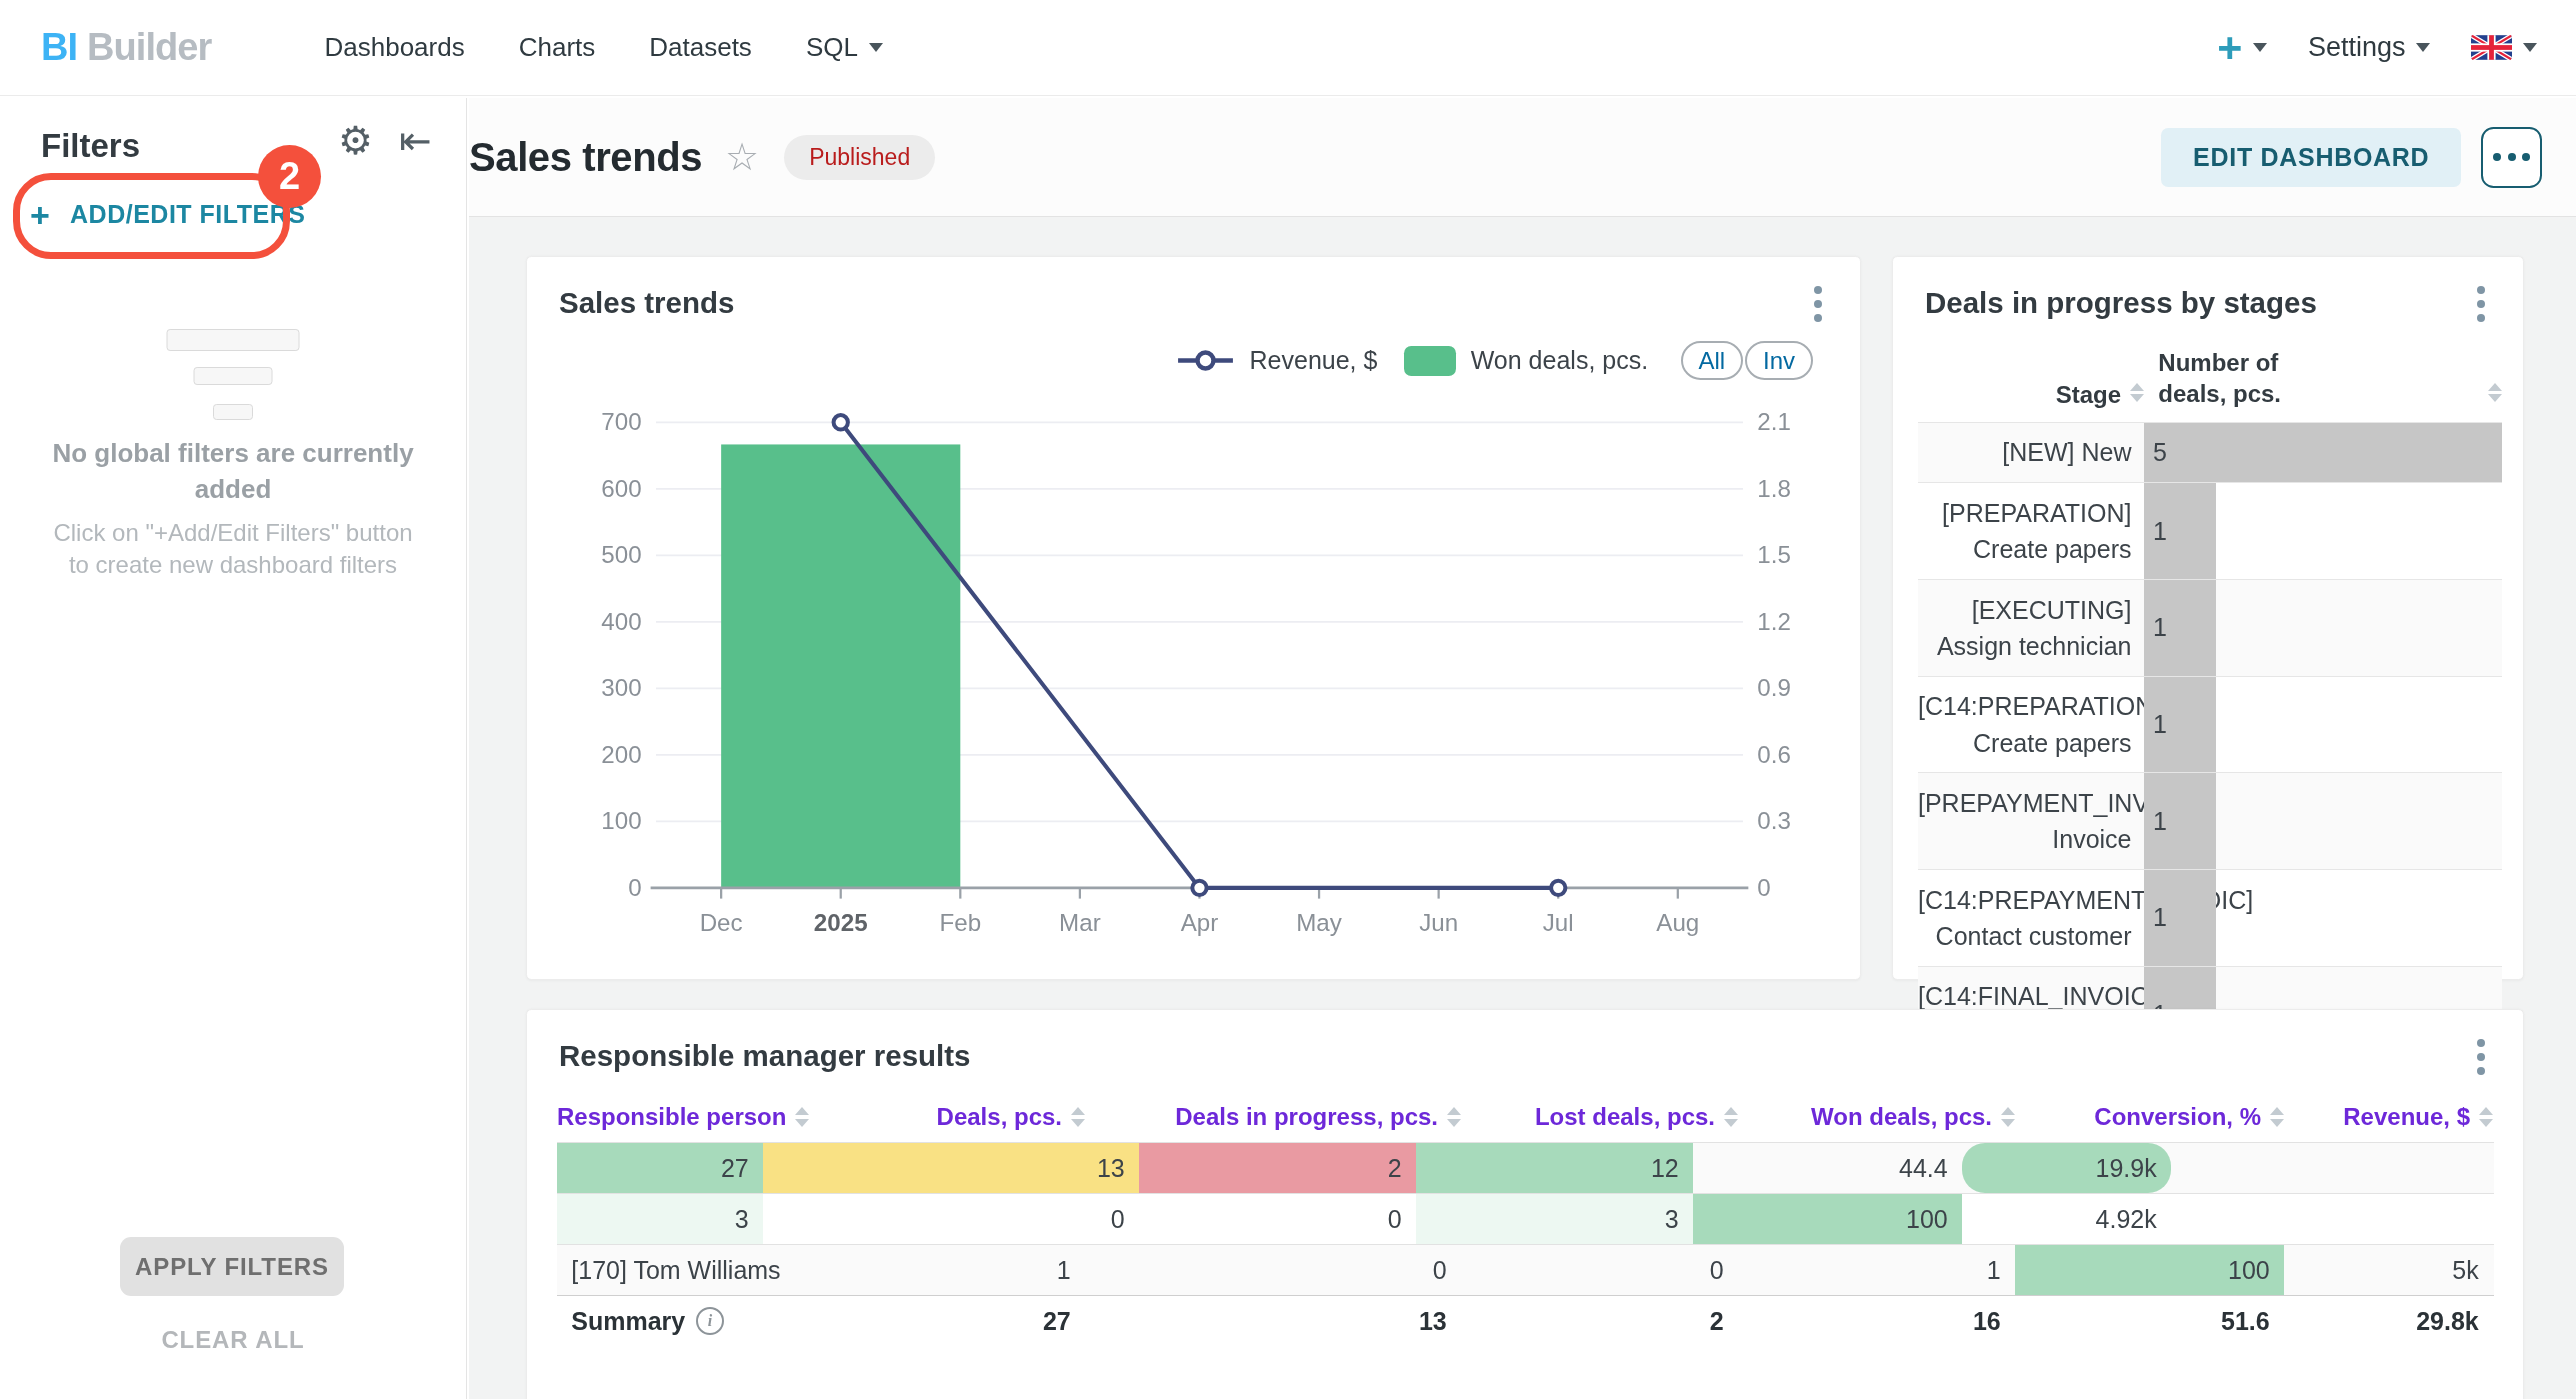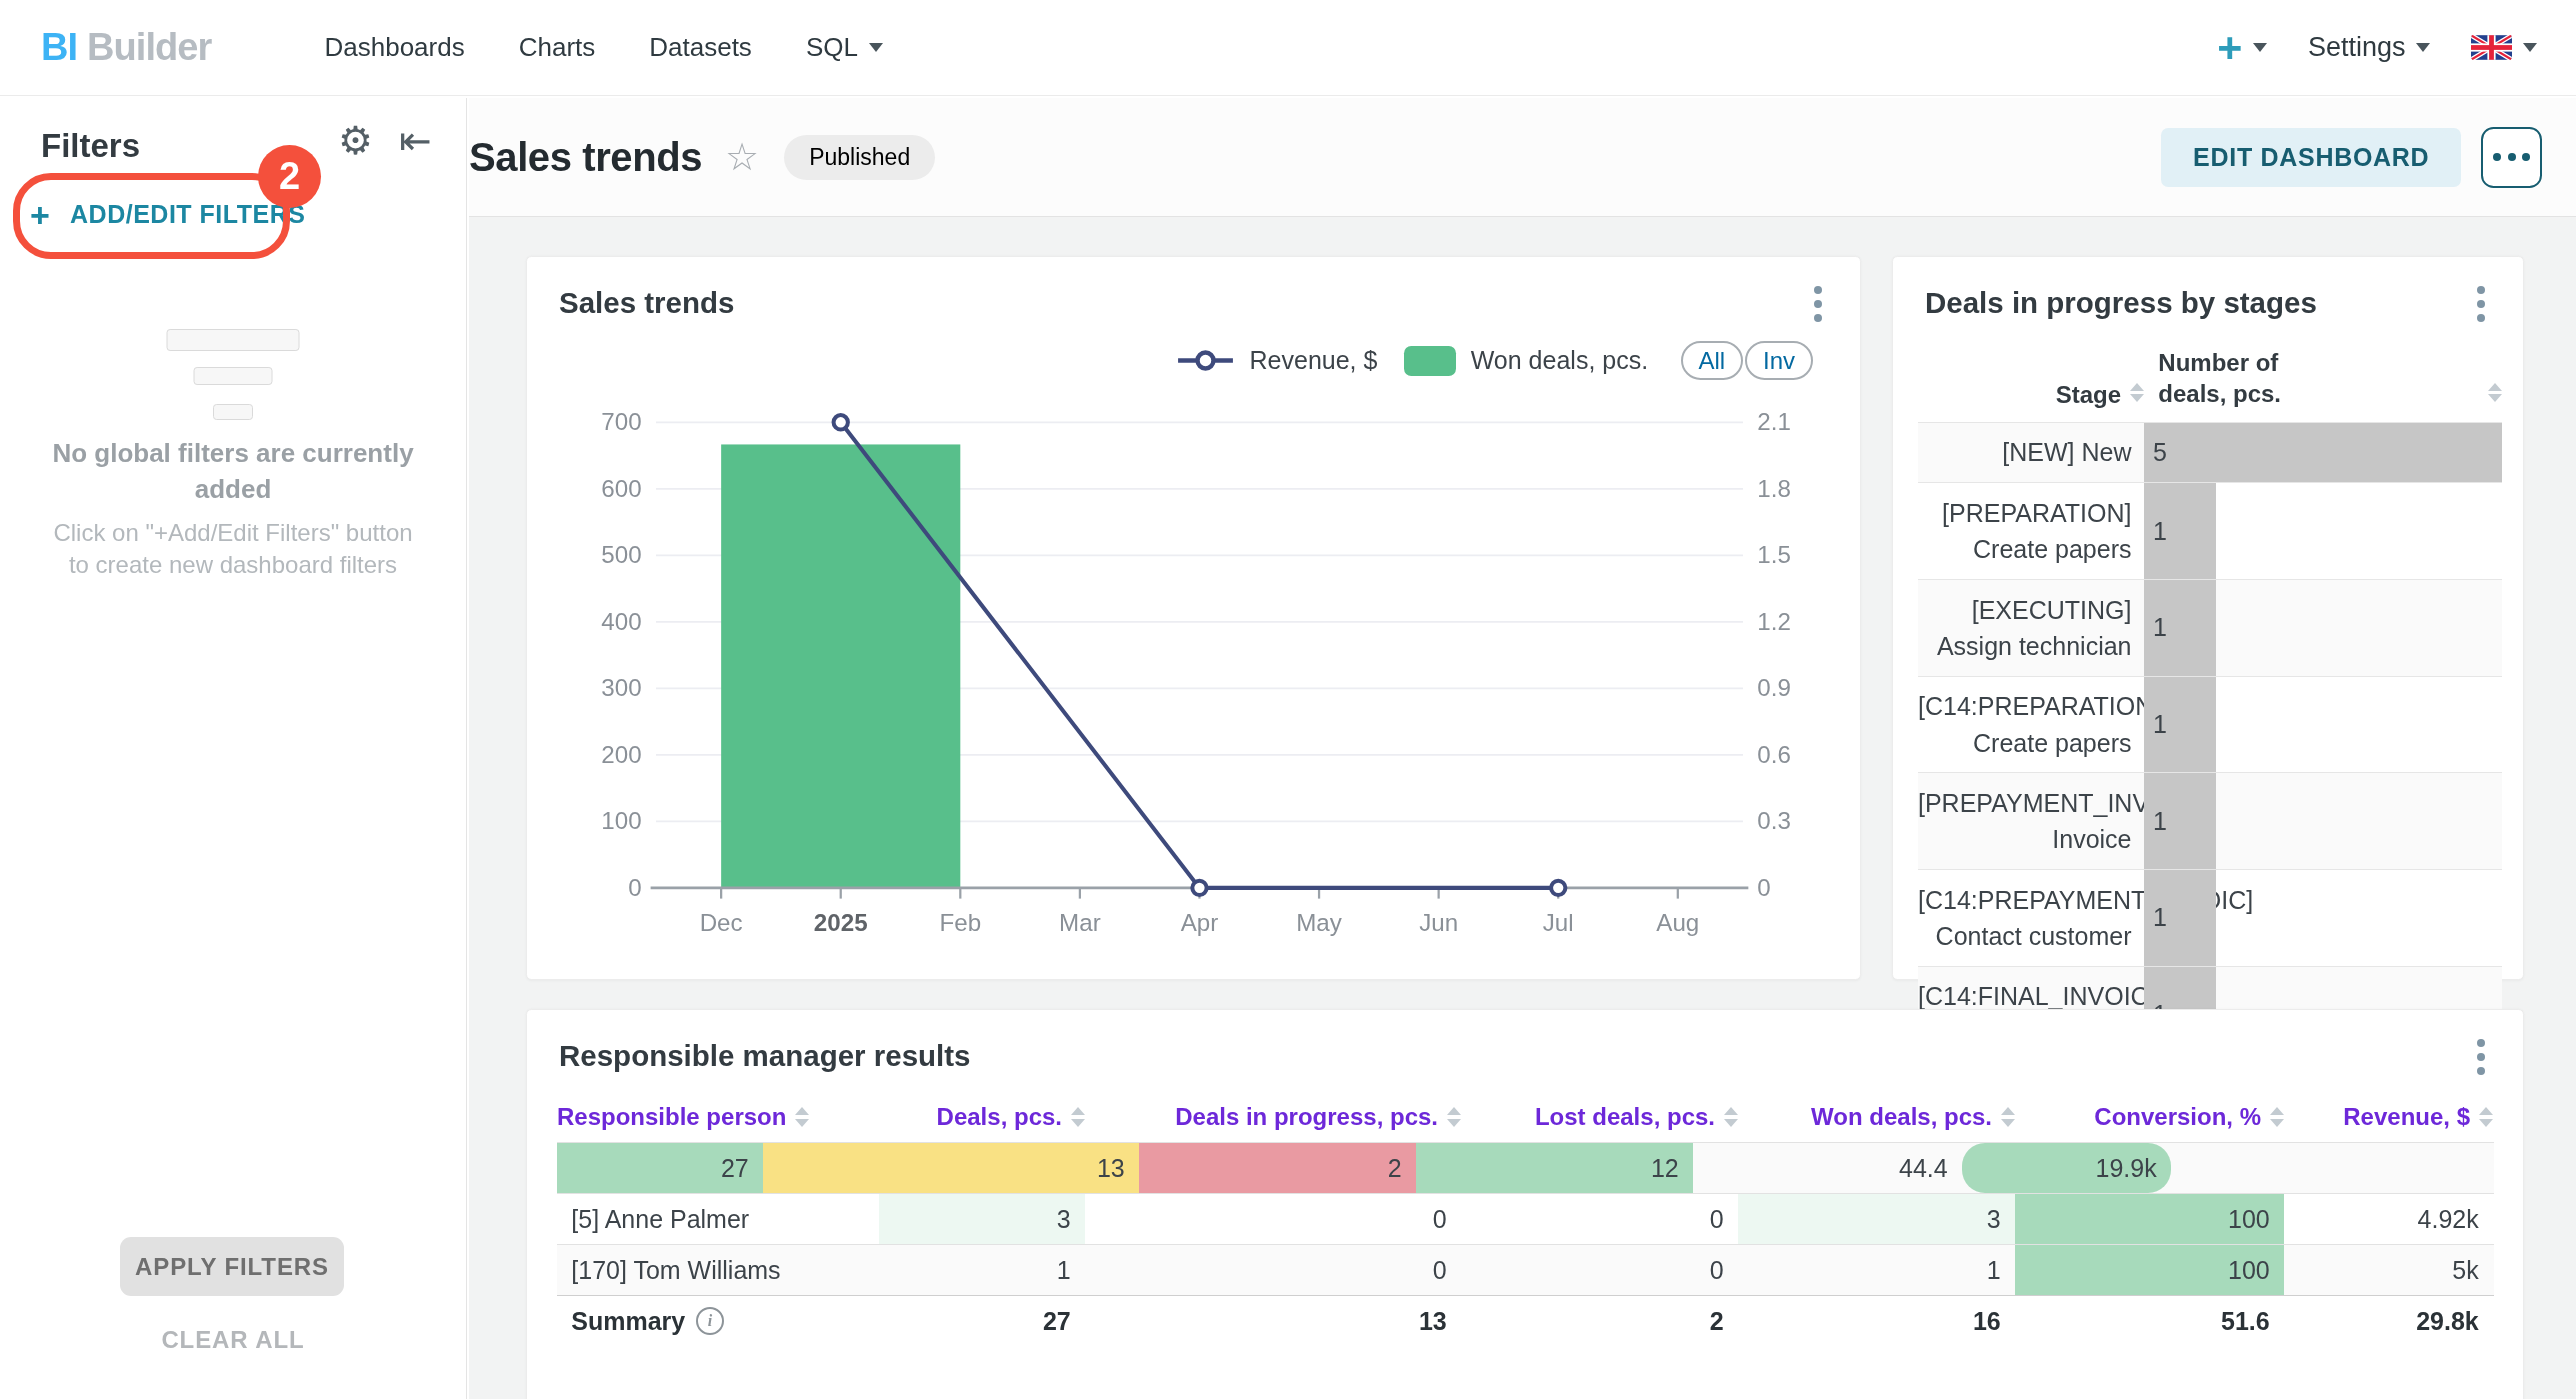--- a/index.html
+++ b/index.html
@@ -52,21 +52,21 @@
   .clear-btn{position:absolute;top:1228px;left:0;right:0;text-align:center;color:#b4b7ba;
     font-size:24px;font-weight:bold;letter-spacing:0.9px;cursor:pointer;}
 
   
   .main{position:absolute;left:469px;top:98px;right:0;bottom:0;background:#f2f3f3;}
   .main-header{position:absolute;top:0;left:0;right:0;height:119px;background:#fcfcfc;
     border-bottom:1.8px solid #e3e3e3;display:flex;align-items:center;box-sizing:border-box;}
   .page-title{margin-left:34px;font-size:40px;font-weight:bold;color:#242b30;letter-spacing:-0.4px;}
   .star{margin-left:23px;font-size:38px;color:#a8adb2;cursor:pointer;line-height:1;}
   .pub-badge{margin-left:25px;background:#ececec;border-radius:25px;padding:9px 25px;
-    font-size:23px;color:#000000;}
+    font-size:23px;color:#b91c1c;}
   .edit-btn{margin-left:auto;background:#e1f0f6;color:#175d70;font-size:25px;font-weight:bold;
     letter-spacing:0.7px;padding:15px 32px;border:none;border-radius:7.2px;cursor:pointer;font-family:inherit;}
   .more-btn{width:57px;height:57px;border:2.7px solid #175d70;border-radius:12.5px;background:#fff;
     display:flex;align-items:center;justify-content:center;gap:6.3px;margin:0 34px 0 19.7px;cursor:pointer;}
   .more-btn .dot{width:8px;height:8px;border-radius:50%;background:#175d70;}
 
   
   .card{position:absolute;background:#fff;border:0.9px solid #ececec;border-radius:5.4px;
     box-shadow:0 0.9px 2.7px rgba(0,0,0,0.04);box-sizing:border-box;}
   .chart-card{left:57px;top:158px;width:1335px;height:724px;}
@@ -418,23 +418,20 @@
                 <span>12</span>
               </div>
               <div class="cell num" style="width: 269px;">
                 <span>44.4</span>
               </div>
               <div class="cell num" style="width: 209px; background: rgb(167, 218, 187); border-radius: 23px;">
                 <span>19.9k</span>
               </div>
             </div>
             <div class="mgr-row">
-              <div class="cell" style="width: 322px;">
-                <span>[5] Anne Palmer</span>
-              </div>
               <div class="cell num" style="width: 206px; background: rgb(237, 248, 242);">
                 <span>3</span>
               </div>
               <div class="cell num" style="width: 376px;">
                 <span>0</span>
               </div>
               <div class="cell num" style="width: 277px;">
                 <span>0</span>
               </div>
               <div class="cell num" style="width: 277px; background: rgb(237, 248, 242);">

